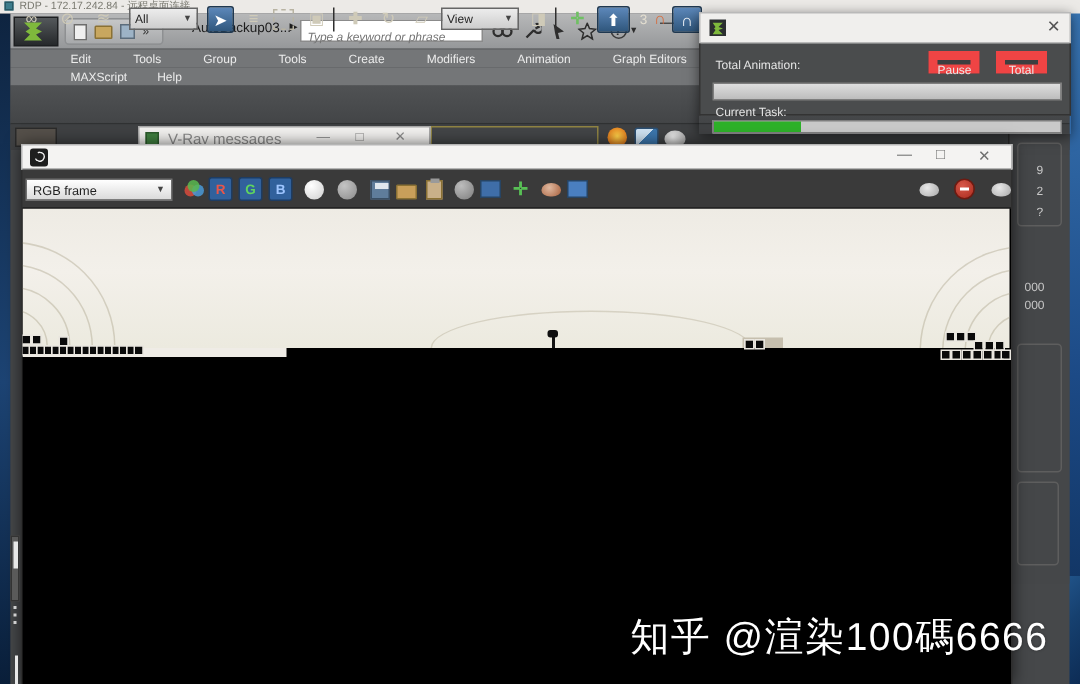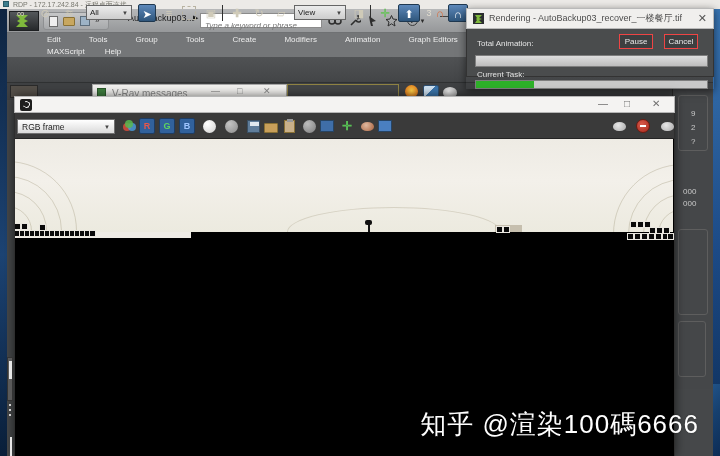--- a/index.html
+++ b/index.html
@@ -84,21 +84,21 @@
   .sp-box{position:absolute;border:1px solid #5e5e5e;border-radius:3px;}
 
   
   .rdlg{position:absolute;left:466px;top:8px;width:248px;height:81px;box-shadow:0 2px 8px rgba(0,0,0,.55);}
   .rdlg-title{height:21px;background:#f0efed;border:1px solid #b9b9b9;display:flex;align-items:center;
     font-size:9px;color:#4d4d4d;padding:0 6px;gap:5px;}
   .rdlg-ico{width:11px;height:11px;background:#2b2e30;display:inline-flex;align-items:center;justify-content:center;flex:0 0 auto;}
   .rdlg-close{margin-left:auto;color:#555;font-size:11px;line-height:11px;}
   .rdlg-body{position:relative;height:48px;background:#4a4c4d;border:1px solid #333;border-top:none;}
   .lbl{position:absolute;font-size:8px;color:#e4e4e4;}
-  .rbtn{position:absolute;top:5px;width:34px;height:15px;background:#3d3f40;border:1px solid #ef4444;
+  .rbtn{position:absolute;top:5px;width:34px;height:15px;background:#3d3f40;border:6px solid #ef4444;
     color:#e8e8e8;font-size:8px;text-align:center;line-height:13px;}
   .bar{position:absolute;left:8px;width:233px;border:1px solid #7e7e7e;background:linear-gradient(#dedede,#bdbdbd);}
   .bar-total{top:26px;height:12px;}
   .bar-task{top:51px;height:9px;background:#c9c9c9;}
   .bar-fill{height:100%;}
 
   
   .vfb{position:absolute;left:14px;top:96px;width:661px;height:360px;background:#2e2e2e;box-shadow:0 0 10px rgba(0,0,0,.6);}
   .vfb-title{height:17px;background:#f4f3f2;border:1px solid #b5b5b5;display:flex;align-items:center;
     font-size:9px;color:#8c8c8c;padding-left:5px;gap:6px;}
@@ -278,27 +278,26 @@
     <span class="sp-box" style="left:5px;top:232px;width:28px;height:56px;"></span>
   </div>
 
   <div class="rdlg">
     <div class="rdlg-title">
       <span class="rdlg-ico">
         <svg width="8" height="8" viewBox="0 0 8 8">
             <polygon points="0,0 7,0 4,3 7,4 4,5 7,8 0,8 2,5 1,4 2,3" fill="#7fb93c"></polygon>
           </svg>
       </span>
-      <span>Rendering - AutoBackup03_recover_一楼餐厅.tif</span>
       <span class="rdlg-close">✕</span>
     </div>
     <div class="rdlg-body">
       <span class="lbl" style="left:10px;top:10px;">Total Animation:</span>
       <span class="rbtn" style="left:152px;">Pause</span>
-      <span class="rbtn" style="left:197px;">Cancel</span>
+      <span class="rbtn" style="left:197px;">Total</span>
       <div class="bar bar-total"></div>
       <span class="lbl" style="left:10px;top:41px;">Current Task:</span>
       <div class="bar bar-task">
         <div class="bar-fill" id="task-fill" style="width: 25%; background: rgb(46, 177, 41);"></div>
       </div>
     </div>
   </div>
 
   <div class="vfb">
     <div class="vfb-title">

